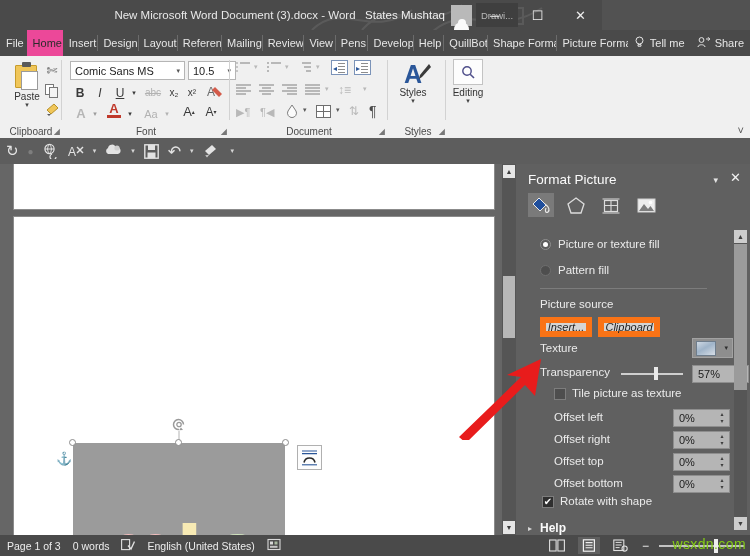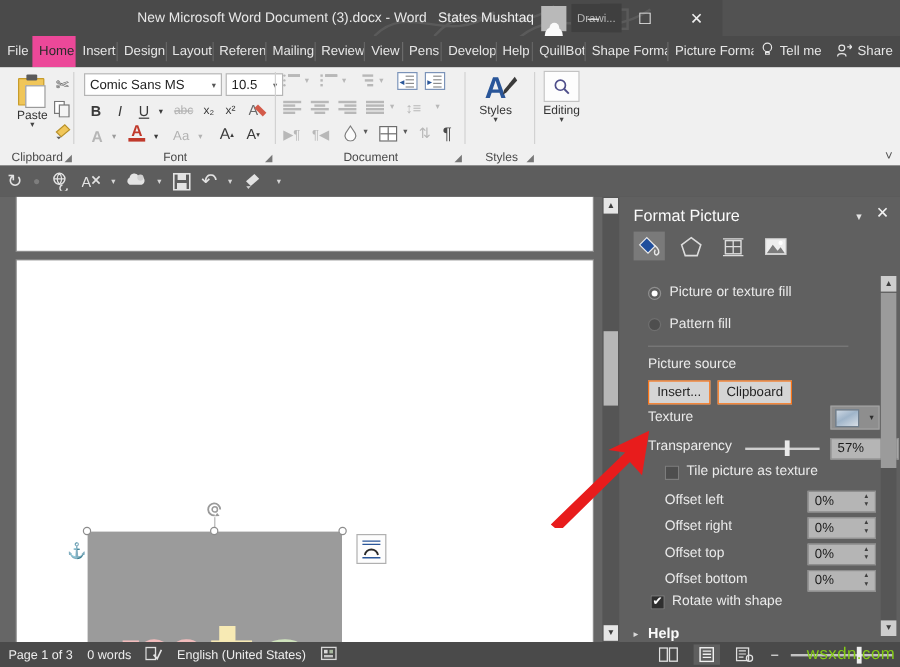--- a/index.html
+++ b/index.html
@@ -268,22 +268,22 @@
     width: 11px; height: 11px; border-radius: 50%; background: #6f6f6f;
     border: 1px solid #8f8f8f; display: flex; align-items: center; justify-content: center;
   }
   .radio.on { background: #5c5c5c; }
   .radio.on::after { content: ""; width: 5px; height: 5px; border-radius: 50%; background: #ffffff; }
   .radio.off { background: #4e4e4e; border-color: #6f6f6f; }
   .pane-divider { position: absolute; left: 24px; width: 167px; height: 1px; background: #7c7c7c; }
   .pane-label { position: absolute; color: #ebebeb; }
   .btn-sm {
     position: absolute; height: 20px; background: #d5d5d5; color: #1f1f1f;
-    border: 1px solid #f97316; font-size: 11px;
-    display: flex; align-items: center; justify-content: center;
+    border: 6px solid #f97316; font-size: 11px;
+    display: flex; align-items: center; justify-content: center; font-style: italic;
   }
   .spin {
     position: absolute; width: 57px; height: 18px; background: #b5b5b5;
     border: 1px solid #8e8e8e; font-size: 11px; color: #1c1c1c;
     display: flex; align-items: center; padding-left: 5px;
   }
   .spin .arrows {
     position: absolute; right: 2px; top: 0; height: 100%; width: 10px;
     display: flex; flex-direction: column; align-items: center; justify-content: center;
     font-size: 6px; color: #3e3e3e; line-height: 7px;

